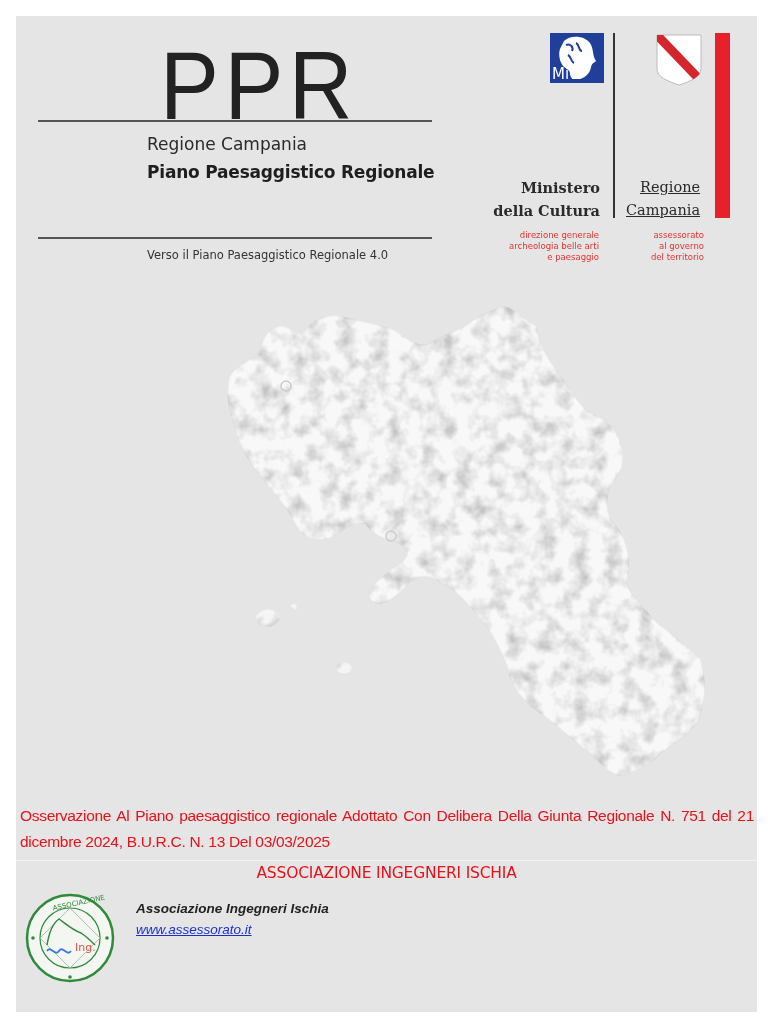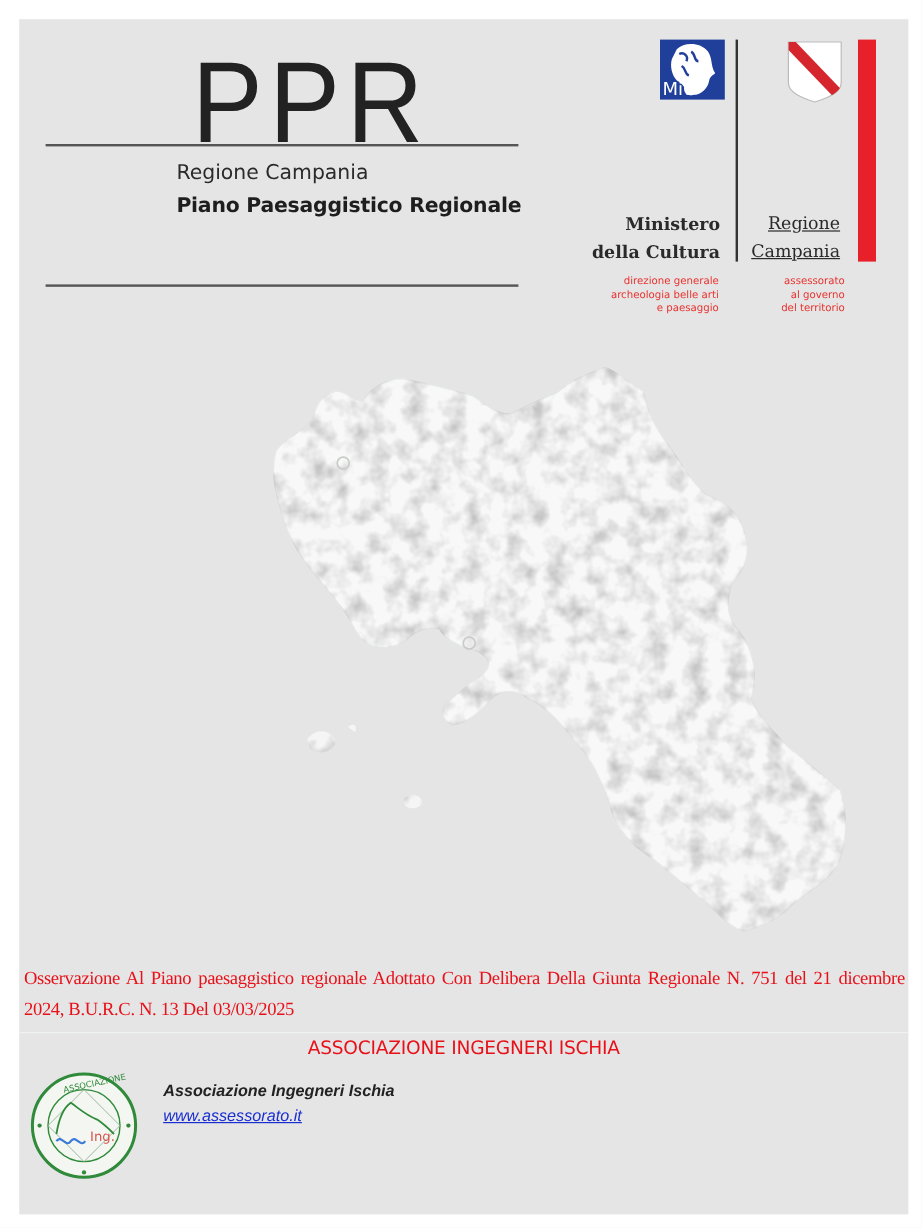--- a/index.html
+++ b/index.html
@@ -16,40 +16,41 @@
   .vline{left:597px;top:17px;width:2px;height:185px;background:#333;}
   .shield{left:639px;top:17px;width:48px;height:56px;}
   .redbar{left:699px;top:17px;width:15px;height:185px;background:#e8202a;}
   .serif{font-family:"DejaVu Serif",serif;font-size:14.5px;color:#2a2a2a;line-height:23px;}
   .mins{left:450px;top:160px;width:134px;text-align:right;font-weight:bold;}
   .regc{left:606px;top:160px;width:86px;text-align:right;}
   .small-red{font-family:"DejaVu Sans",sans-serif;font-size:8.5px;color:#e8322e;line-height:11px;text-align:right;}
   .dg{left:445px;top:214px;width:138px;}
   .ass{left:592px;top:214px;width:96px;}
   .map{left:190px;top:270px;width:540px;height:510px;}
-  .title-red{left:4px;top:787px;width:734px;font-family:Liberation Serif, serif;font-size:15.5px;color:#e8111a;line-height:26px;text-align:justify;letter-spacing:-0.3px;}
+  .title-red{left:4px;top:787px;width:734px;font-family:Liberation Sans, sans-serif;font-size:15.5px;color:#e8111a;line-height:26px;text-align:justify;letter-spacing:-0.3px;}
   .divider{left:0px;top:844px;width:741px;height:1px;background:#eef3ef;}
   .assoc-head{left:0;top:848px;width:741px;text-align:center;font-family:"DejaVu Sans",sans-serif;font-size:15.5px;color:#e8111a;letter-spacing:-0.2px;}
   .logo{left:9px;top:877px;width:90px;height:90px;}
   .info{left:120px;top:883px;font-family:"Liberation Sans",sans-serif;font-style:italic;font-size:13.5px;color:#222;line-height:20.5px;}
   .info .bold{font-weight:bold;}
   .info a{color:#1a2ed0;text-decoration:underline;}
   .info .muted{color:#444;}
   .info .wavy{text-decoration:underline wavy #d33;}
 </style>
 </head>
 <body>
 
 <div class="page">
 
   <div class="abs ppr">PPR</div>
   <div class="abs hr" style="left:22px;top:104px;width:394px;"></div>
   <div class="abs reg">Regione Campania</div>
   <div class="abs piano">Piano Paesaggistico Regionale</div>
   <div class="abs hr" style="left:22px;top:221px;width:394px;"></div>
+  <div class="abs verso">Verso il Piano Paesaggistico Regionale 4.0</div>
 
   <div class="abs mic">
     <svg width="51" height="50" viewBox="0 0 51 50" style="position:absolute;left:0;top:0;">
       <path d="M14 8 C20 2, 34 2, 40 10 C44 16, 42 22, 46 28 C44 30, 42 30, 41 34 C40 40, 36 44, 30 46 L22 46 C22 40, 18 36, 14 34 C10 30, 8 22, 10 16 Z" fill="#ffffff"></path>
       <path d="M16 12 C20 10,24 14,22 18 M26 10 C30 12,28 18,32 18 M18 22 C22 24,20 28,24 30" stroke="#1f3f9a" stroke-width="2" fill="none"></path>
     </svg>
     <span class="mic-txt">MiC</span>
   </div>
   <div class="abs vline"></div>
 

